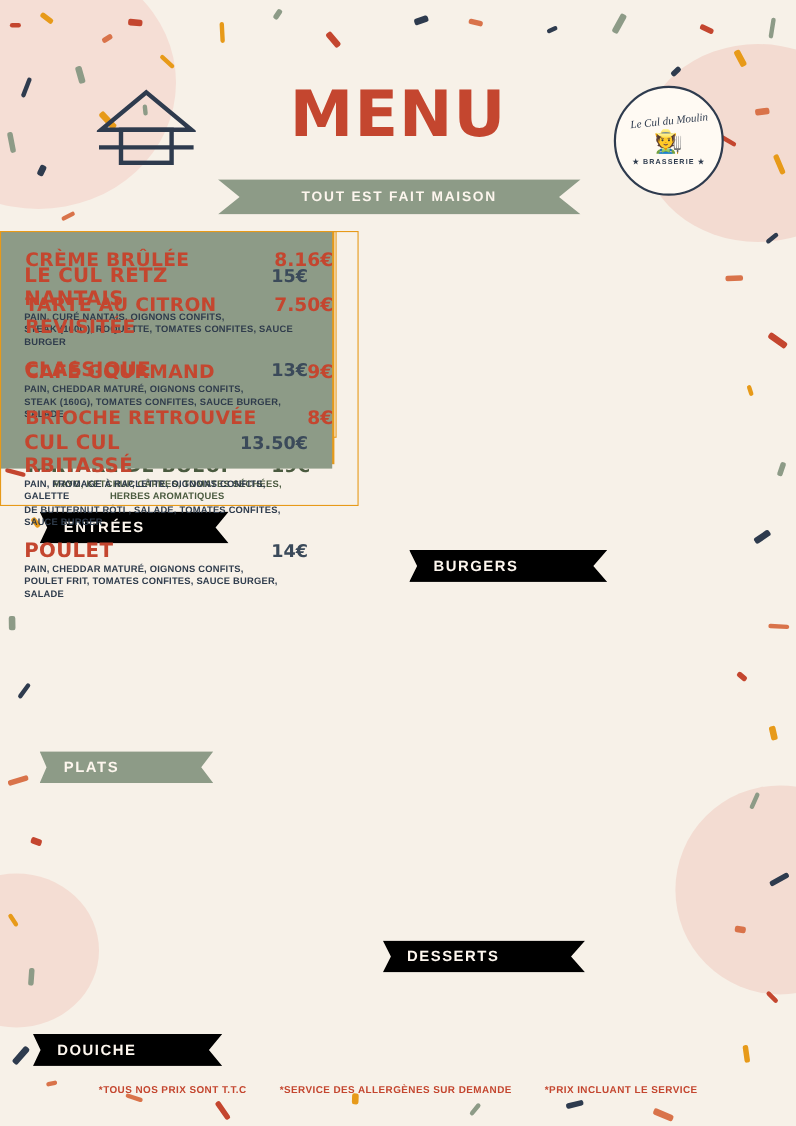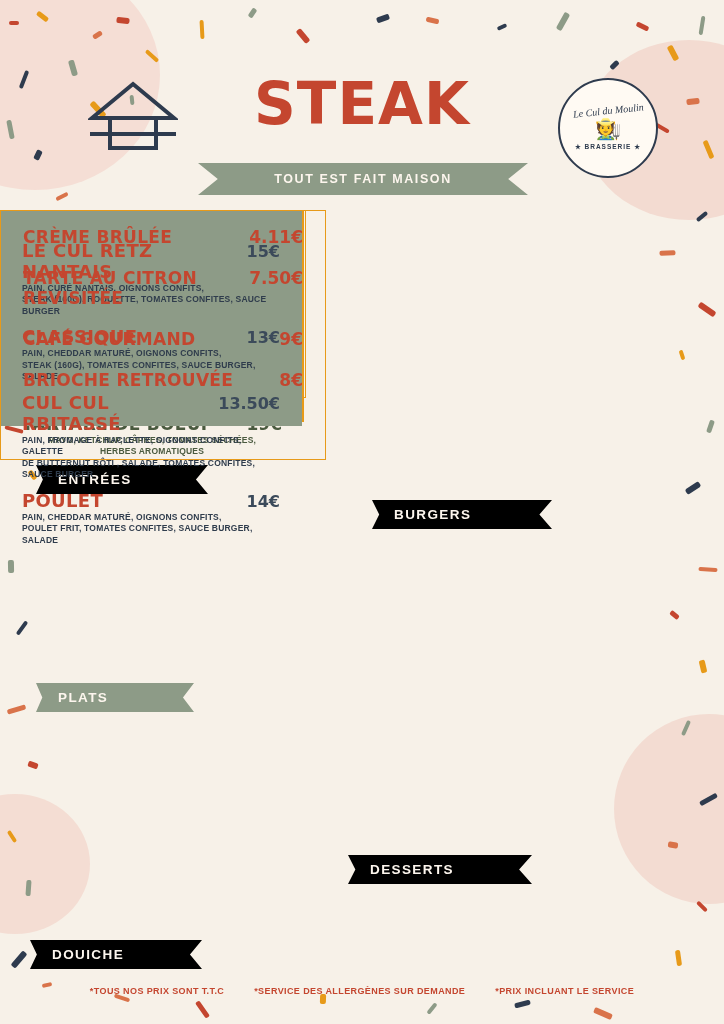--- a/index.html
+++ b/index.html
@@ -281,21 +281,21 @@
 
   <div class="header">
     <div class="logo-house">
       <svg width="90" height="80" viewBox="0 0 90 80">
         <path d="M45 6 L86 40 L4 40 Z" fill="none" stroke="#2e3b4e" stroke-width="4"></path>
         <rect x="22" y="40" width="46" height="30" fill="none" stroke="#2e3b4e" stroke-width="4"></rect>
         <line x1="2" y1="56" x2="88" y2="56" stroke="#2e3b4e" stroke-width="4"></line>
       </svg>
     </div>
 
-    <div class="menu-title">STEAK</div>
+    <div class="menu-title">MENU</div>
 
     <div class="banner">TOUT EST FAIT MAISON</div>
 
     <div class="brand-stamp">
       <div class="bs-top">Le Cul du Moulin</div>
       <div class="bs-mid">🧑‍🌾</div>
       <div class="bs-bot">★ BRASSERIE ★</div>
     </div>
   </div>
 
@@ -417,21 +417,21 @@
       </div>
     </div>
   </div>
 
   <div class="sect">
     <div class="ribbon orange" id="desserts-ribbon">DESSERTS</div>
     <div class="box-outline" id="desserts-box">
       <div class="items" style="padding-top:16px">
         <div class="row">
           <span class="nm">CRÈME BRÛLÉE</span>
-          <span class="pr">4.11€</span>
+          <span class="pr">8.16€</span>
         </div>
         <div class="row">
           <span class="nm">TARTE AU CITRON REVISITÉE</span>
           <span class="pr">7.50€</span>
         </div>
         <div class="row">
           <span class="nm">CAFÉ GOURMAND</span>
           <span class="pr">9€</span>
         </div>
         <div class="row">

